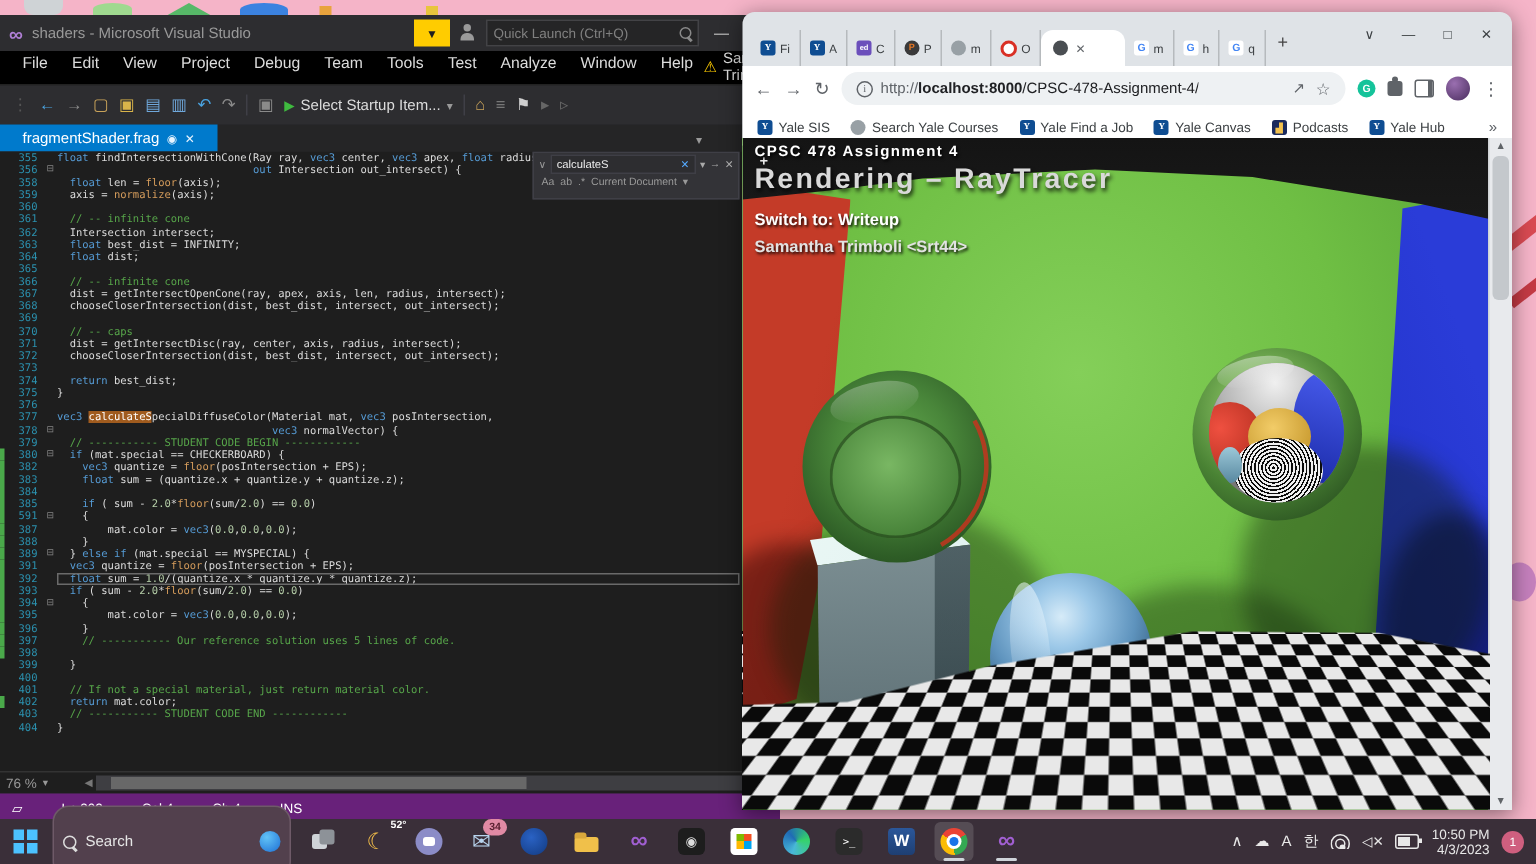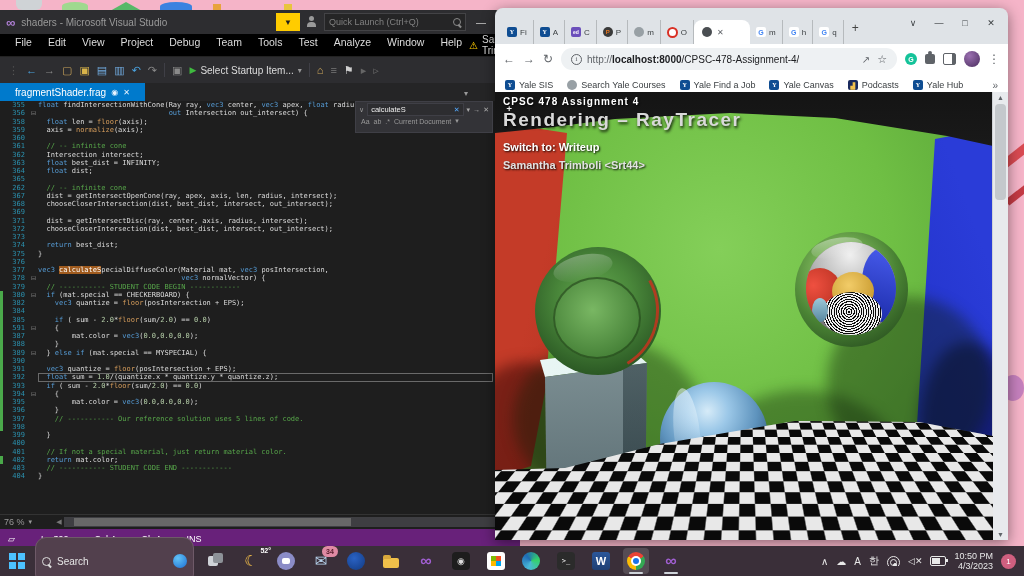--- a/index.html
+++ b/index.html
@@ -330,42 +330,43 @@
           <div class="cl"><span class="chg"></span><span class="ln">355</span><span class="fold"></span><span class="ct"><i class="tk">float</i> findIntersectionWithCone(Ray ray, <i class="tk">vec3</i> center, <i class="tk">vec3</i> apex, <i class="tk">float</i> radius,</span></div>
           <div class="cl"><span class="chg"></span><span class="ln">356</span><span class="fold">⊟</span><span class="ct">                               <i class="tk">out</i> Intersection out_intersect) {</span></div>
           <div class="cl"><span class="chg"></span><span class="ln">358</span><span class="fold"></span><span class="ct">  <i class="tk">float</i> len = <i class="tb">floor</i>(axis);</span></div>
           <div class="cl"><span class="chg"></span><span class="ln">359</span><span class="fold"></span><span class="ct">  axis = <i class="tb">normalize</i>(axis);</span></div>
           <div class="cl"><span class="chg"></span><span class="ln">360</span><span class="fold"></span><span class="ct"></span></div>
           <div class="cl"><span class="chg"></span><span class="ln">361</span><span class="fold"></span><span class="ct">  <i class="tc">// -- infinite cone</i></span></div>
           <div class="cl"><span class="chg"></span><span class="ln">362</span><span class="fold"></span><span class="ct">  Intersection intersect;</span></div>
           <div class="cl"><span class="chg"></span><span class="ln">363</span><span class="fold"></span><span class="ct">  <i class="tk">float</i> best_dist = INFINITY;</span></div>
           <div class="cl"><span class="chg"></span><span class="ln">364</span><span class="fold"></span><span class="ct">  <i class="tk">float</i> dist;</span></div>
           <div class="cl"><span class="chg"></span><span class="ln">365</span><span class="fold"></span><span class="ct"></span></div>
-          <div class="cl"><span class="chg"></span><span class="ln">262</span><span class="fold"></span><span class="ct">  <i class="tc">// -- infinite cone</i></span></div>
+          <div class="cl"><span class="chg"></span><span class="ln">366</span><span class="fold"></span><span class="ct">  <i class="tc">// -- infinite cone</i></span></div>
           <div class="cl"><span class="chg"></span><span class="ln">367</span><span class="fold"></span><span class="ct">  dist = getIntersectOpenCone(ray, apex, axis, len, radius, intersect);</span></div>
           <div class="cl"><span class="chg"></span><span class="ln">368</span><span class="fold"></span><span class="ct">  chooseCloserIntersection(dist, best_dist, intersect, out_intersect);</span></div>
           <div class="cl"><span class="chg"></span><span class="ln">369</span><span class="fold"></span><span class="ct"></span></div>
+          <div class="cl"><span class="chg"></span><span class="ln">370</span><span class="fold"></span><span class="ct">  <i class="tc">// -- caps</i></span></div>
           <div class="cl"><span class="chg"></span><span class="ln">371</span><span class="fold"></span><span class="ct">  dist = getIntersectDisc(ray, center, axis, radius, intersect);</span></div>
           <div class="cl"><span class="chg"></span><span class="ln">372</span><span class="fold"></span><span class="ct">  chooseCloserIntersection(dist, best_dist, intersect, out_intersect);</span></div>
           <div class="cl"><span class="chg"></span><span class="ln">373</span><span class="fold"></span><span class="ct"></span></div>
           <div class="cl"><span class="chg"></span><span class="ln">374</span><span class="fold"></span><span class="ct">  <i class="tk">return</i> best_dist;</span></div>
           <div class="cl"><span class="chg"></span><span class="ln">375</span><span class="fold"></span><span class="ct">}</span></div>
           <div class="cl"><span class="chg"></span><span class="ln">376</span><span class="fold"></span><span class="ct"></span></div>
           <div class="cl"><span class="chg"></span><span class="ln">377</span><span class="fold"></span><span class="ct"><i class="tk">vec3</i> <i class="hlm">calculateS</i>pecialDiffuseColor(Material mat, <i class="tk">vec3</i> posIntersection,</span></div>
           <div class="cl"><span class="chg"></span><span class="ln">378</span><span class="fold">⊟</span><span class="ct">                                  <i class="tk">vec3</i> normalVector) {</span></div>
           <div class="cl"><span class="chg"></span><span class="ln">379</span><span class="fold"></span><span class="ct">  <i class="tc">// ----------- STUDENT CODE BEGIN ------------</i></span></div>
           <div class="cl"><span class="chg on"></span><span class="ln">380</span><span class="fold">⊟</span><span class="ct">  <i class="tk">if</i> (mat.special == CHECKERBOARD) {</span></div>
           <div class="cl"><span class="chg on"></span><span class="ln">382</span><span class="fold"></span><span class="ct">    <i class="tk">vec3</i> quantize = <i class="tb">floor</i>(posIntersection + EPS);</span></div>
+          <div class="cl"><span class="chg on"></span><span class="ln">383</span><span class="fold"></span><span class="ct">    <i class="tk">float</i> sum = (quantize.x + quantize.y + quantize.z);</span></div>
           <div class="cl"><span class="chg on"></span><span class="ln">384</span><span class="fold"></span><span class="ct"></span></div>
           <div class="cl"><span class="chg on"></span><span class="ln">385</span><span class="fold"></span><span class="ct">    <i class="tk">if</i> ( sum - <i class="tn">2.0</i>*<i class="tb">floor</i>(sum/<i class="tn">2.0</i>) == <i class="tn">0.0</i>)</span></div>
           <div class="cl"><span class="chg on"></span><span class="ln">591</span><span class="fold">⊟</span><span class="ct">    {</span></div>
           <div class="cl"><span class="chg on"></span><span class="ln">387</span><span class="fold"></span><span class="ct">        mat.color = <i class="tk">vec3</i>(<i class="tn">0.0</i>,<i class="tn">0.0</i>,<i class="tn">0.0</i>);</span></div>
           <div class="cl"><span class="chg on"></span><span class="ln">388</span><span class="fold"></span><span class="ct">    }</span></div>
           <div class="cl"><span class="chg on"></span><span class="ln">389</span><span class="fold">⊟</span><span class="ct">  } <i class="tk">else</i> <i class="tk">if</i> (mat.special == MYSPECIAL) {</span></div>
-          <div class="cl"><span class="chg on"></span><span class="ln">390</span><span class="fold"></span><span class="ct"></span></div>
           <div class="cl"><span class="chg on"></span><span class="ln">391</span><span class="fold"></span><span class="ct">  <i class="tk">vec3</i> quantize = <i class="tb">floor</i>(posIntersection + EPS);</span></div>
           <div class="cl cur"><span class="chg on"></span><span class="ln">392</span><span class="fold"></span><span class="ct">  <i class="tk">float</i> sum = <i class="tn">1.0</i>/(quantize.x * quantize.y * quantize.z);</span></div>
           <div class="cl"><span class="chg on"></span><span class="ln">393</span><span class="fold"></span><span class="ct">  <i class="tk">if</i> ( sum - <i class="tn">2.0</i>*<i class="tb">floor</i>(sum/<i class="tn">2.0</i>) == <i class="tn">0.0</i>)</span></div>
           <div class="cl"><span class="chg on"></span><span class="ln">394</span><span class="fold">⊟</span><span class="ct">    {</span></div>
           <div class="cl"><span class="chg on"></span><span class="ln">395</span><span class="fold"></span><span class="ct">        mat.color = <i class="tk">vec3</i>(<i class="tn">0.0</i>,<i class="tn">0.0</i>,<i class="tn">0.0</i>);</span></div>
           <div class="cl"><span class="chg on"></span><span class="ln">396</span><span class="fold"></span><span class="ct">    }</span></div>
           <div class="cl"><span class="chg on"></span><span class="ln">397</span><span class="fold"></span><span class="ct">    <i class="tc">// ----------- Our reference solution uses 5 lines of code.</i></span></div>
           <div class="cl"><span class="chg on"></span><span class="ln">398</span><span class="fold"></span><span class="ct"></span></div>
           <div class="cl"><span class="chg"></span><span class="ln">399</span><span class="fold"></span><span class="ct">  }</span></div>
           <div class="cl"><span class="chg"></span><span class="ln">400</span><span class="fold"></span><span class="ct"></span></div>

